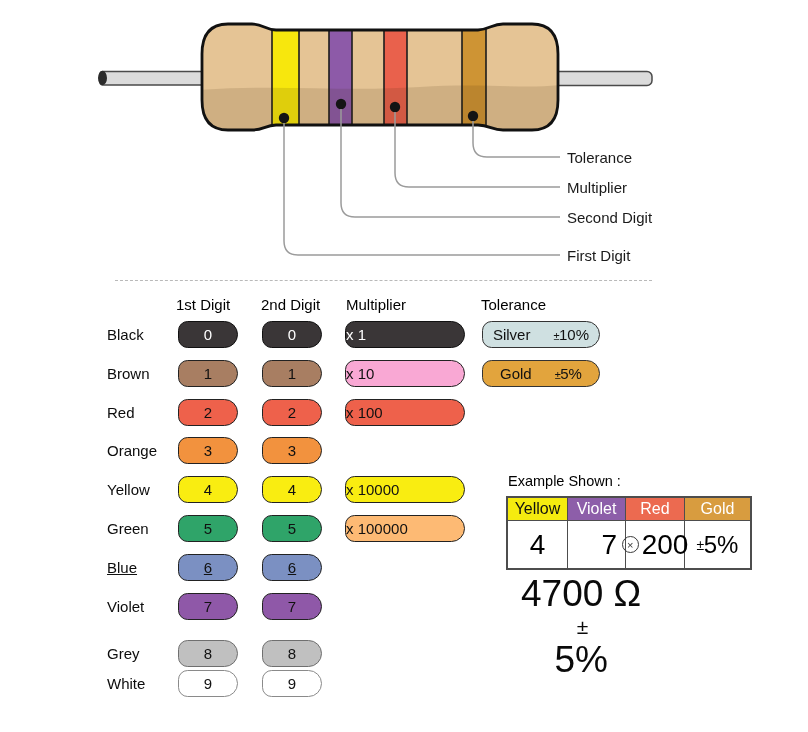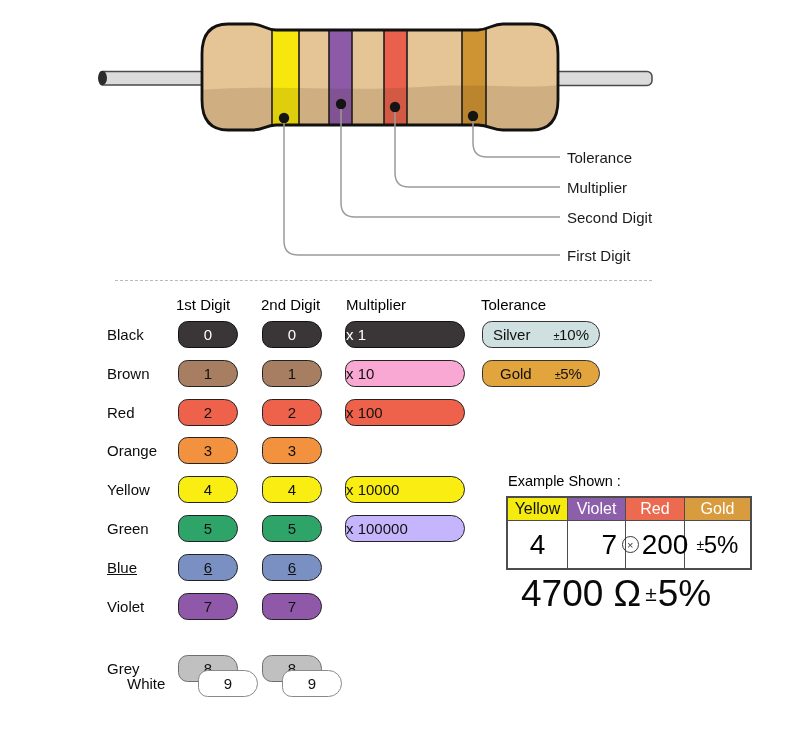--- a/index.html
+++ b/index.html
@@ -30,21 +30,21 @@
   .excol{display:flex;flex-direction:column;}
   .excol + .excol{border-left:1.5px solid #4d4d4d;}
   .exhead{height:22px;display:flex;align-items:center;justify-content:center;
           font-size:16px;border-bottom:1.5px solid #4d4d4d;}
   .exval{height:47px;display:flex;align-items:center;justify-content:center;
          font-size:28px;color:#000;position:relative;}
   .otimes{width:15px;height:15px;border:1.4px solid #3a3a3a;border-radius:50%;
           display:inline-flex;align-items:center;justify-content:center;
           font-size:11px;color:#3a3a3a;margin-right:3px;flex:0 0 15px;}
   #example-result{position:absolute;left:521px;top:573px;display:flex;align-items:center;
-                  font-size:37px;color:#0a0a0a;}
+                  font-size:37px;color:#0a0a0a;flex-direction:column;}
   #example-result .pm-big{font-size:21px;margin:0 1px 0 4px;}
 </style>
 </head>
 <body>
 
 <div id="canvas">
 
   <svg class="abs" style="left:0;top:0" width="808" height="275" viewBox="0 0 808 275">
 
     <rect x="100" y="71.5" width="110" height="13.5" rx="3" fill="#DBDBDB" stroke="#4a4a4a" stroke-width="1.5"></rect>
@@ -143,42 +143,42 @@
         <div class="pill digit" style="background: rgb(249, 237, 17); color: rgb(17, 17, 17); border-color: rgb(34, 34, 34);">4</div>
         <div class="sp23"></div>
         <div class="pill mult" style="background: rgb(249, 237, 17); color: rgb(17, 17, 17); border-color: rgb(34, 34, 34);">x 10000</div>
       </div>
       <div class="crow" style="left: 107px; top: 515px;">
         <div class="rlabel">Green</div>
         <div class="pill digit" style="background: rgb(47, 164, 105); color: rgb(17, 17, 17); border-color: rgb(34, 34, 34);">5</div>
         <div class="sp24"></div>
         <div class="pill digit" style="background: rgb(47, 164, 105); color: rgb(17, 17, 17); border-color: rgb(34, 34, 34);">5</div>
         <div class="sp23"></div>
-        <div class="pill mult" style="background: #c4b5fd; color: rgb(17, 17, 17); border-color: rgb(34, 34, 34);">x 100000</div>
+        <div class="pill mult" style="background: #fdba74; color: rgb(17, 17, 17); border-color: rgb(34, 34, 34);">x 100000</div>
       </div>
       <div class="crow" style="left: 107px; top: 553.8px; text-decoration: underline;">
         <div class="rlabel">Blue</div>
         <div class="pill digit" style="background: rgb(123, 144, 194); color: rgb(17, 17, 17); border-color: rgb(34, 34, 34);">6</div>
         <div class="sp24"></div>
         <div class="pill digit" style="background: rgb(123, 144, 194); color: rgb(17, 17, 17); border-color: rgb(34, 34, 34);">6</div>
         <div class="sp23"></div>
       </div>
       <div class="crow" style="left: 107px; top: 592.6px;">
         <div class="rlabel">Violet</div>
         <div class="pill digit" style="background: rgb(143, 88, 168); color: rgb(17, 17, 17); border-color: rgb(34, 34, 34);">7</div>
         <div class="sp24"></div>
         <div class="pill digit" style="background: rgb(143, 88, 168); color: rgb(17, 17, 17); border-color: rgb(34, 34, 34);">7</div>
       </div>
-      <div class="crow" style="left: 107px; top: 655px;">
+      <div class="crow" style="left: 107px; top: 640px;">
         <div class="rlabel">Grey</div>
         <div class="pill digit" style="background: rgb(192, 192, 192); color: rgb(17, 17, 17); border-color: rgb(111, 111, 111);">8</div>
         <div class="sp24"></div>
         <div class="pill digit" style="background: rgb(192, 192, 192); color: rgb(17, 17, 17); border-color: rgb(111, 111, 111);">8</div>
       </div>
-      <div class="crow" style="left: 107px; top: 670.2px; margin-left: 20px;">
+      <div class="crow" style="left: 107px; top: 670.2px;">
         <div class="rlabel">White</div>
         <div class="pill digit" style="background: rgb(255, 255, 255); color: rgb(17, 17, 17); border-color: rgb(138, 138, 138);">9</div>
         <div class="sp24"></div>
         <div class="pill digit" style="background: rgb(255, 255, 255); color: rgb(17, 17, 17); border-color: rgb(138, 138, 138);">9</div>
       </div>
     </div>
   <div id="tol-pills">
       <div class="tolpill" style="top: 321px; background: rgb(207, 224, 225); color: rgb(17, 17, 17); border-color: rgb(51, 51, 51);">
         <div>Silver</div>
         <div><div class="pm" style="display: inline;">±</div><span>10%</span></div>

